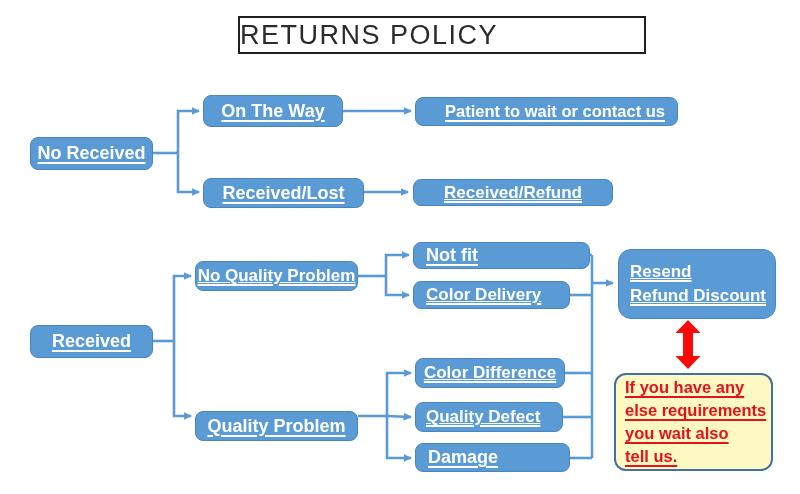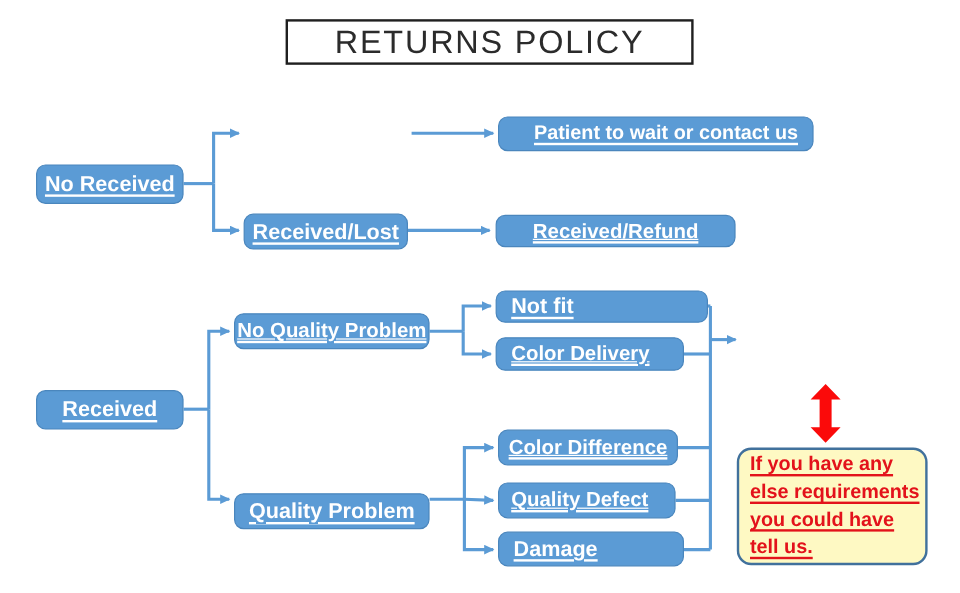--- a/index.html
+++ b/index.html
@@ -13,26 +13,26 @@
     overflow: hidden;
   }
   #connector-layer {
     position: absolute;
     left: 0; top: 0;
     width: 800px; height: 494px;
   }
   .title-box {
     position: absolute;
     left: 238px; top: 16px;
-    width: 340px; height: 38px;
+    width: 408px; height: 38px;
     background: #ffffff;
     border: 2px solid #1f1f1f;
     display: flex;
     align-items: center;
-    justify-content: center;
+    justify-content: flex-start;
   }
   .title-text {
     font-size: 27px;
     font-weight: 400;
     letter-spacing: 1.5px;
     color: #2b2b2b;
     white-space: nowrap;
   }
   .node {
     position: absolute;
@@ -133,26 +133,29 @@
   </svg>
 
   <div class="title-box">
     <span class="title-text">RETURNS POLICY</span>
   </div>
 
   <div class="node" style="left:30px; top:137px; width:123px; height:33px;">
     <span class="lbl">No Received</span>
   </div>
 
+  <div class="node" style="left:203px; top:95px; width:140px; height:32px;">
+    <span class="lbl">On The Way</span>
+  </div>
 
   <div class="node fs165" style="left:415px; top:97px; width:263px; height:29px;padding-left:17px;">
     <span class="lbl">Patient to wait or contact us</span>
   </div>
 
-  <div class="node" style="left:203px; top:178px; width:137px; height:30px;">
+  <div class="node" style="left:203px; top:178px; width:161px; height:30px;">
     <span class="lbl">Received/Lost</span>
   </div>
 
   <div class="node fs17" style="left:413px; top:179px; width:200px; height:27px;">
     <span class="lbl">Received/Refund</span>
   </div>
 
   <div class="node" style="left:30px; top:325px; width:123px; height:33px;">
     <span class="lbl">Received</span>
   </div>
@@ -162,37 +165,41 @@
   </div>
 
   <div class="node left-align" style="left:413px; top:242px; width:177px; height:27px;">
     <span class="lbl">Not fit</span>
   </div>
 
   <div class="node left-align fs17" style="left:413px; top:281px; width:157px; height:28px;">
     <span class="lbl">Color Delivery</span>
   </div>
 
+  <div class="node multi big-round fs17" style="left:618px; top:249px; width:158px; height:70px; padding-left:11px;">
+    <span class="lbl">Resend</span>
+    <span class="lbl">Refund Discount</span>
+  </div>
 
   <div class="node" style="left:195px; top:411px; width:163px; height:30px;justify-content:center;">
     <span class="lbl">Quality Problem</span>
   </div>
 
   <div class="node fs17" style="left:415px; top:358px; width:150px; height:30px;">
     <span class="lbl">Color Difference</span>
   </div>
 
   <div class="node left-align fs17" style="left:415px; top:402px; width:148px; height:30px; padding-left:10px;">
     <span class="lbl">Quality Defect</span>
   </div>
 
   <div class="node left-align" style="left:415px; top:443px; width:155px; height:29px;">
     <span class="lbl">Damage</span>
   </div>
 
   <div class="note-box">
     <span class="note-line">If you have any</span>
     <span class="note-line">else requirements</span>
-    <span class="note-line">you could have</span>
+    <span class="note-line">you wait also</span>
     <span class="note-line">tell us.</span>
   </div>
 
 </div>
 
 </body></html>

